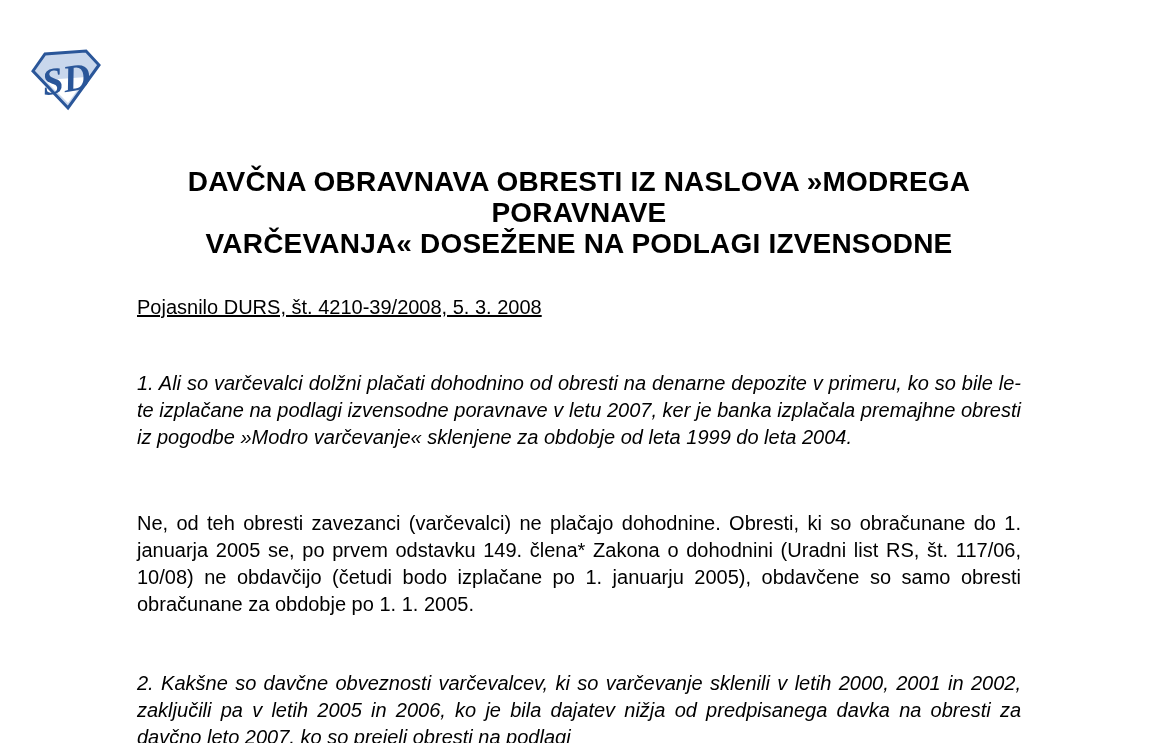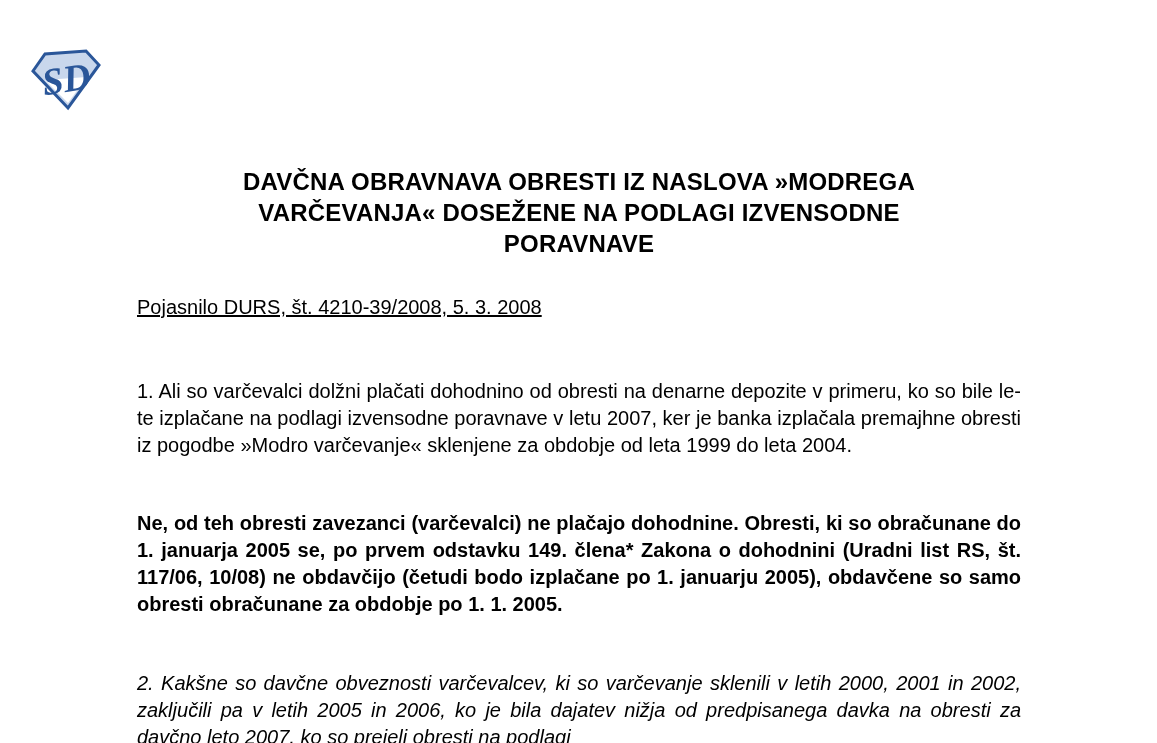--- a/index.html
+++ b/index.html
@@ -23,21 +23,21 @@
       width: 72px;
       height: 62px;
     }
     .title {
       position: absolute;
       top: 166px;
       left: 137px;
       width: 884px;
       margin: 0;
       text-align: center;
-      font-size: 24px;
+      font-size: 28px;
       font-weight: bold;
       line-height: 31px;
       letter-spacing: 0.2px;
     }
     .subtitle {
       position: absolute;
       top: 294px;
       left: 137px;
       margin: 0;
       font-size: 20px;
@@ -47,44 +47,44 @@
     .para {
       position: absolute;
       left: 137px;
       width: 884px;
       margin: 0;
       font-size: 20px;
       line-height: 27px;
       text-align: justify;
       text-justify: inter-word;
     }
-    .para.q1 { top: 378px; }
-    .para.a1 { top: 510px; font-weight: bold; }
+    .para.q1 { top: 370px; font-style: italic; }
+    .para.a1 { top: 510px; font-weight: normal; }
     .para.q2 { top: 670px; font-style: italic; }
   </style>
 </head>
 <body>
 
 <div class="page">
 
   <div class="logo">
     <svg viewBox="0 0 72 62" width="72" height="62">
 
       <path d="M 3 22 L 15 5 L 56 2 L 69 16 L 38 59 Z" fill="#c9d7ec" stroke="#2a5699" stroke-width="3" stroke-linejoin="miter"></path>
 
       <path d="M 15 31 L 57 28 L 38 54 Z" fill="#ffffff" stroke="none"></path>
 
       <text x="12" y="43" font-family="Liberation Serif, serif" font-size="38" font-weight="bold" font-style="italic" fill="#2a5699" transform="rotate(-9 36 31)">SD</text>
     </svg>
   </div>
 
   <h1 class="title">
     <div>DAVČNA OBRAVNAVA OBRESTI IZ NASLOVA »MODREGA</div>
+    <div>PORAVNAVE</div>
     <div>VARČEVANJA« DOSEŽENE NA PODLAGI IZVENSODNE</div>
-    <div>PORAVNAVE</div>
   </h1>
 
   <p class="subtitle">Pojasnilo DURS, št. 4210-39/2008, 5. 3. 2008</p>
 
   <p class="para q1">1. Ali so varčevalci dolžni plačati dohodnino od obresti na denarne depozite v primeru, ko so bile le-te izplačane na podlagi izvensodne poravnave v letu 2007, ker je banka izplačala premajhne obresti iz pogodbe »Modro varčevanje« sklenjene za obdobje od leta 1999 do leta 2004.</p>
 
   <p class="para a1">Ne, od teh obresti zavezanci (varčevalci) ne plačajo dohodnine. Obresti, ki so obračunane do 1. januarja 2005 se, po prvem odstavku 149. člena* Zakona o dohodnini (Uradni list RS, št. 117/06, 10/08) ne obdavčijo (četudi bodo izplačane po 1. januarju 2005), obdavčene so samo obresti obračunane za obdobje po 1. 1. 2005.</p>
 
   <p class="para q2">2. Kakšne so davčne obveznosti varčevalcev, ki so varčevanje sklenili v letih 2000, 2001 in 2002, zaključili pa v letih 2005 in 2006, ko je bila dajatev nižja od predpisanega davka na obresti za davčno leto 2007, ko so prejeli obresti na podlagi</p>
 

